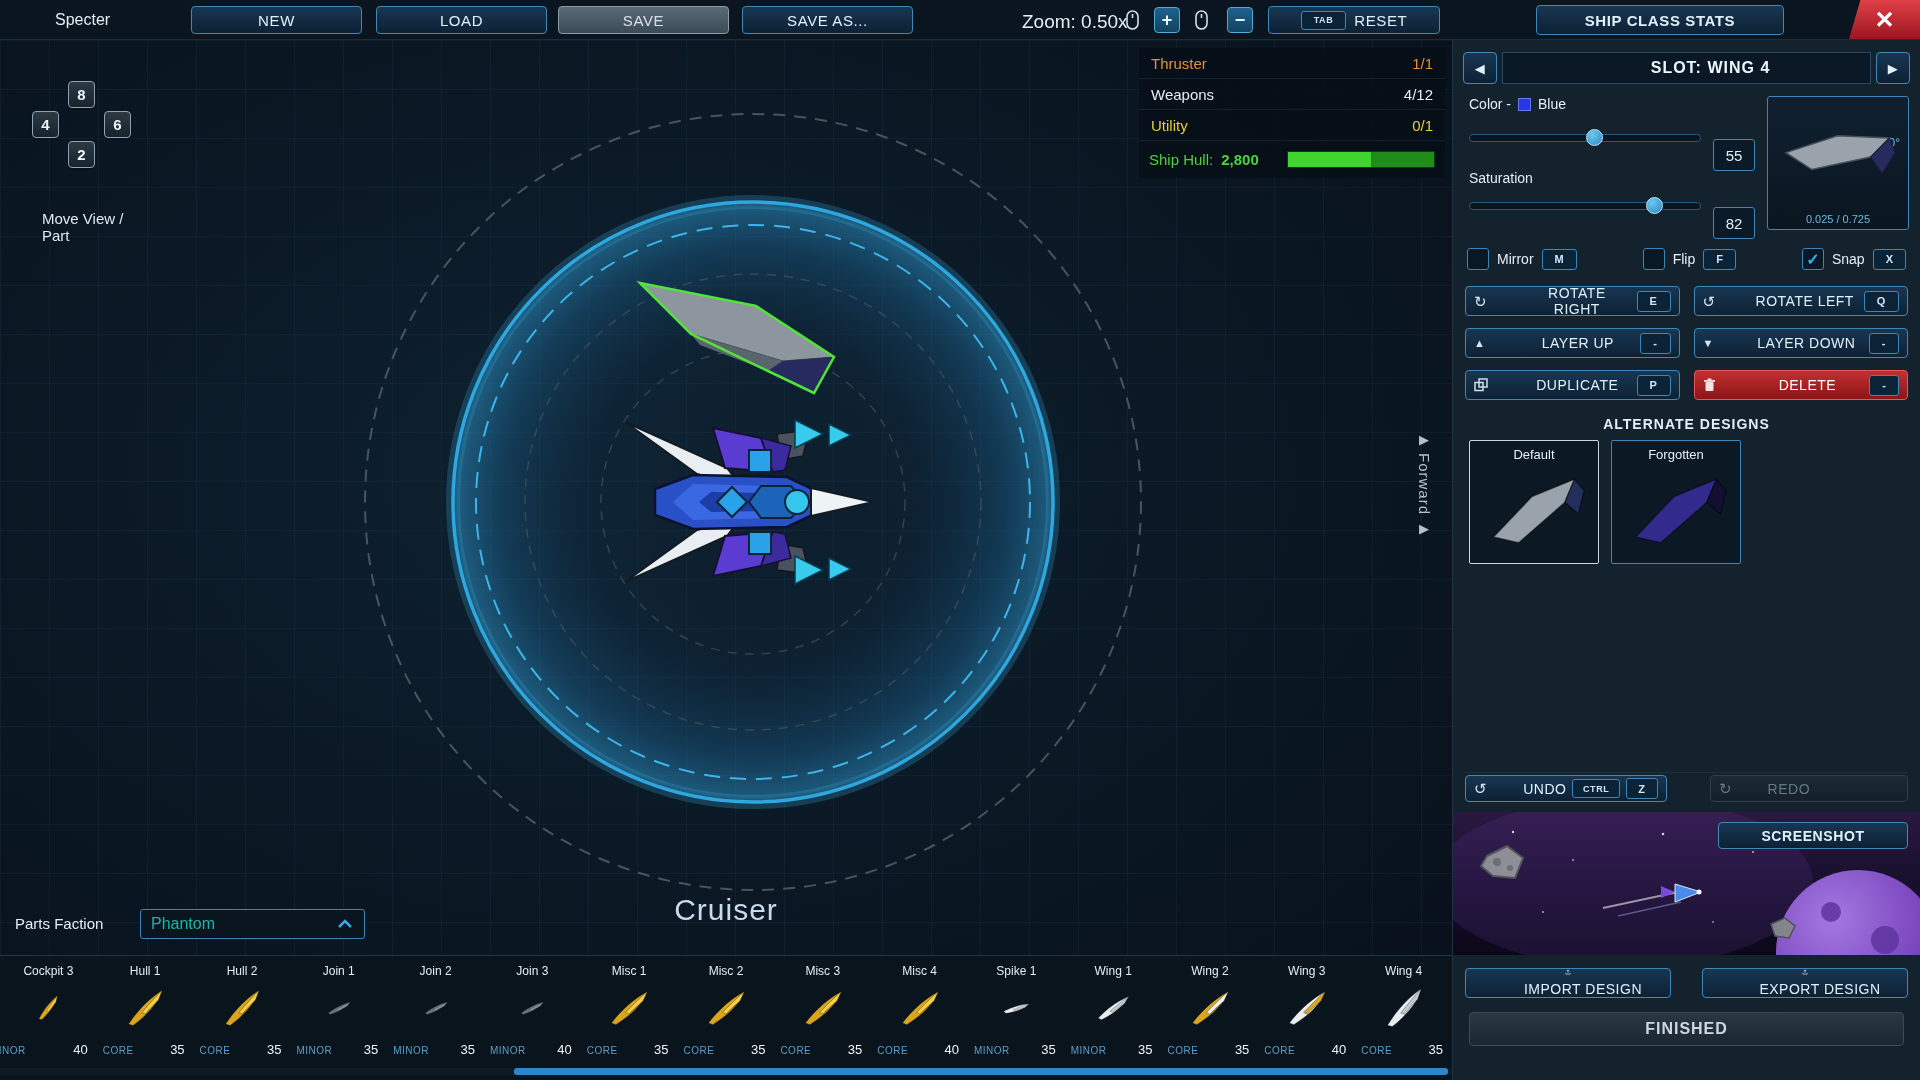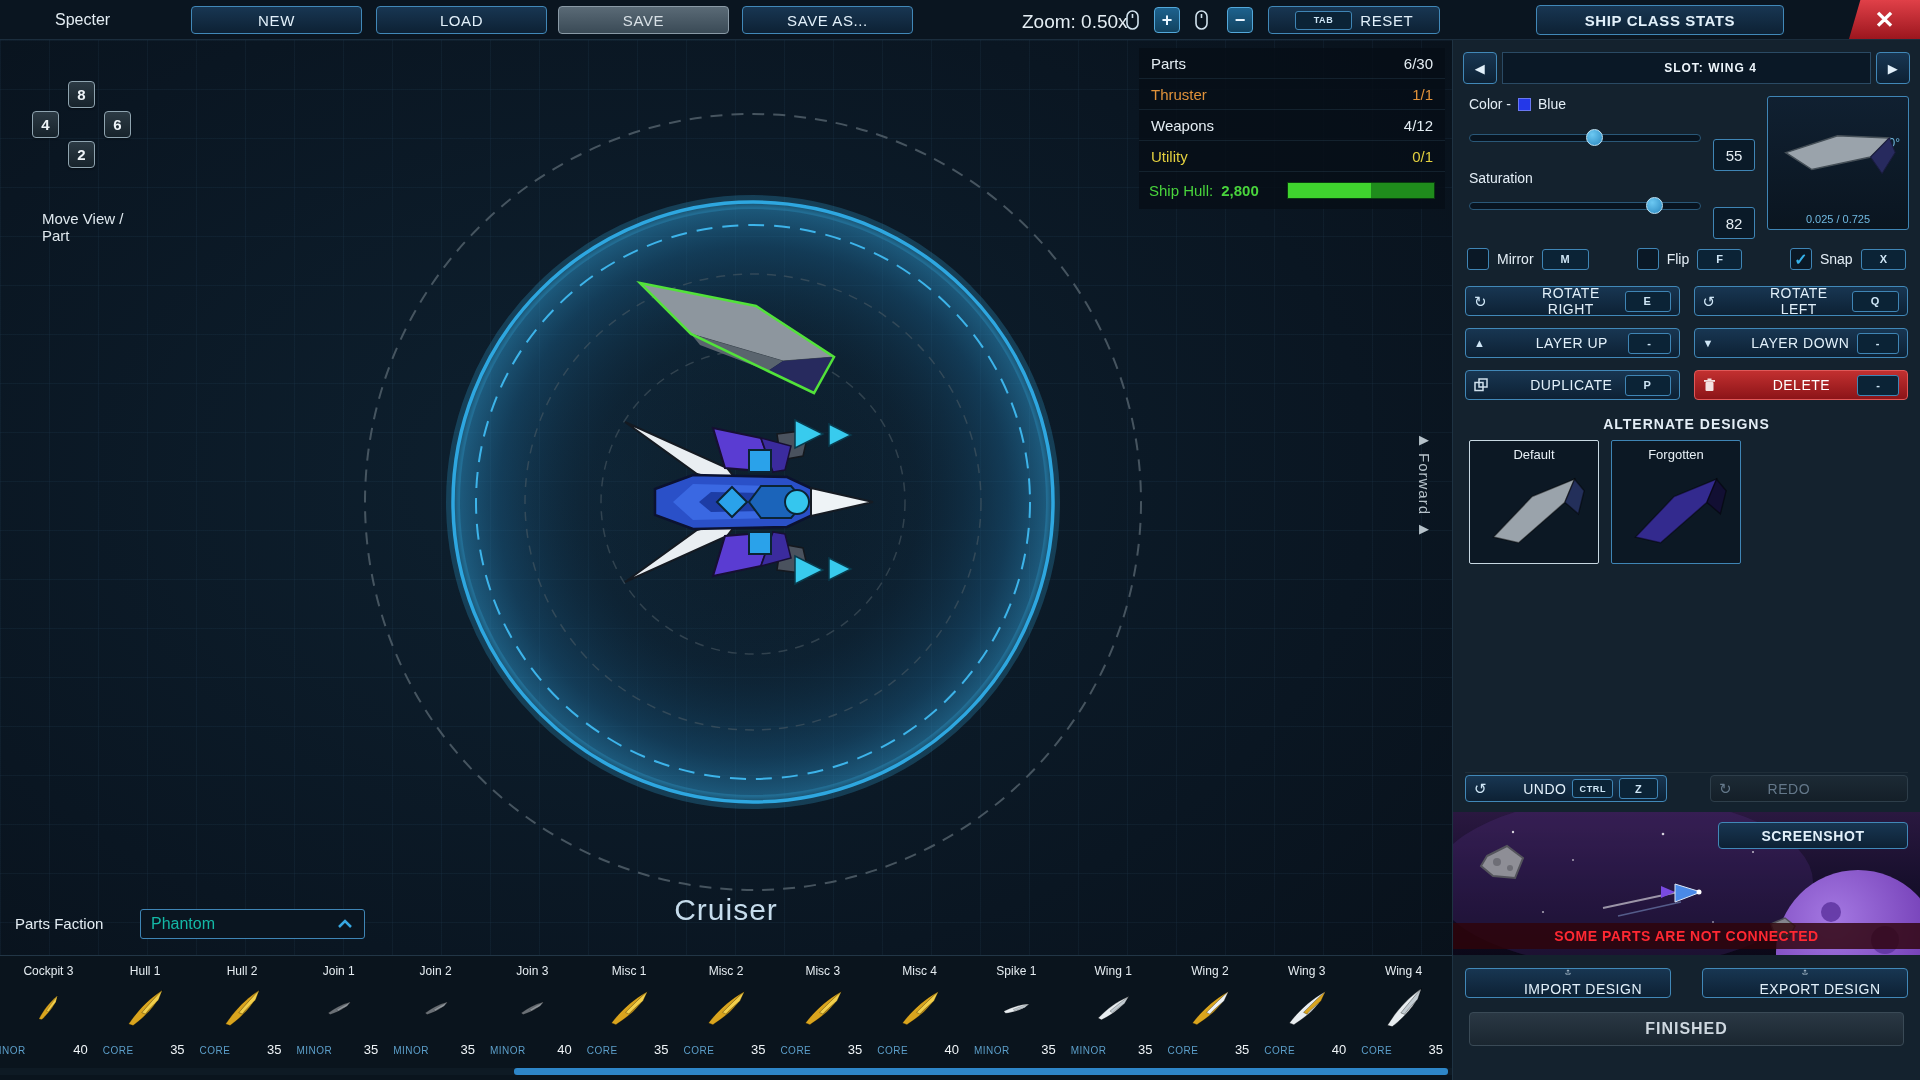--- a/index.html
+++ b/index.html
@@ -9,21 +9,21 @@
 
   
   .btn-blue { background:linear-gradient(#183652,#0d2134); border:1px solid #4188b8;
     border-radius:4px; color:#e2f0fa; font-size:15px; display:flex; align-items:center;
     justify-content:center; letter-spacing:.6px; cursor:default; }
   .btn-blue.disabled { background:linear-gradient(#5a6a76,#3a4a56); border-color:#8a9aa6; color:#d8e0e6; }
   .btn-red { background:linear-gradient(#c23030,#8c1418); border:1px solid #e05858;
     border-radius:4px; color:#fff; font-size:15px; display:flex; align-items:center; justify-content:center; }
   .btn-gray { background:linear-gradient(#1c2a35,#141f28); border:1px solid #2e3e4a;
     border-radius:4px; color:#64788a; font-size:15px; display:flex; align-items:center; justify-content:center; }
-  .key { min-width:21px; height:21px; padding:0 18px; background:#0b2336; border:1px solid #3f85b5;
+  .key { min-width:21px; height:21px; padding:0 12px; background:#0b2336; border:1px solid #3f85b5;
     border-radius:3px; color:#cfe6f6; font-size:11px; font-weight:bold; display:inline-flex;
     align-items:center; justify-content:center; }
   .key.small { font-size:9px; height:19px; }
   .btn-wide { display:flex; align-items:center; padding:0 8px; gap:6px; }
   .btn-wide .lbl { flex:1; text-align:center; font-size:14px; letter-spacing:.5px;margin-left:30px; }
   .ico { font-size:15px; line-height:1; color:#cfe6f6; }
 
   
   #topbar { position:absolute; left:0; top:0; width:1920px; height:40px; background:#0a1520;
     border-bottom:1px solid #1b2d3d; z-index:30; }
@@ -78,21 +78,21 @@
     border:1px solid #3f85b5; border-radius:3px; display:flex; align-items:center; padding:0 10px; }
   #faction-dd .val { font-size:16px; color:#14b8a6; flex:1; }
 
   
   #panel { position:absolute; left:1452px; top:40px; width:468px; height:1040px; background:#14222e;
     border-left:1px solid #1e3242; z-index:10; }
   #panel .p-abs { position:absolute; }
   #slot-bar { left:10px; top:12px; right:10px; height:32px; display:flex; gap:5px; }
   .slot-arrow { width:34px; height:32px; font-size:13px; }
   #slot-title { flex:1; line-height:30px; text-align:center; background:#0a1826; border:1px solid #2a4a64;
-    font-weight:bold; font-size:12px; color:#eef6fc; letter-spacing:1px;padding-left:48px; }
+    font-weight:bold; font-size:16px; color:#eef6fc; letter-spacing:1px;padding-left:48px; }
   .plabel { font-size:14px; color:#e4eef6; }
   #color-row { left:16px; top:56px; display:flex; align-items:center; gap:7px; }
   #color-swatch { width:13px; height:13px; background:#2438e8; border:1px solid #6a78f0; }
   .slider { position:absolute; width:232px; height:8px; background:#081420; border:1px solid #2a5878;
     border-radius:4px; }
   .handle { position:absolute; top:-6px; width:17px; height:17px; margin-left:-8px; border-radius:50%;
     background:radial-gradient(circle at 35% 30%, #6cc8f2, #2a88c0); border:1px solid #bfe4f6; }
   .valbox { position:absolute; width:42px; height:32px; background:#0a1a28; border:1px solid #3f85b5;
     border-radius:3px; display:flex; align-items:center; justify-content:center; font-size:15px;margin-top:21px; }
   #preview { left:314px; top:56px; width:142px; height:134px; background:linear-gradient(#102031,#0a1520);
@@ -218,24 +218,20 @@
 
     <div id="move-pad">
       <div class="mkey" style="left:36px; top:0">8</div>
       <div class="mkey" style="left:0;    top:30px">4</div>
       <div class="mkey" style="left:72px; top:30px">6</div>
       <div class="mkey" style="left:36px; top:60px">2</div>
       <div id="move-label">Move View / Part</div>
     </div>
 
     <div id="stats">
-      <div class="stat-row">
-        <span>Parts</span>
-        <span>6/30</span>
-      </div>
       <div class="stat-row c-orange">
         <span>Thruster</span>
         <span>1/1</span>
       </div>
       <div class="stat-row">
         <span>Weapons</span>
         <span>4/12</span>
       </div>
       <div class="stat-row c-yellow">
         <span>Utility</span>
@@ -461,21 +457,20 @@
         <circle cx="44" cy="50" r="4" fill="#6e6e76"></circle>
           <circle cx="57" cy="56" r="3" fill="#6e6e76"></circle>
         <path d="M318 112 L332 106 L342 114 L336 126 L322 124 Z" fill="#84848c" stroke="#505058" stroke-width="1.5"></path>
         <path d="M150 96 L225 80" stroke="rgba(255,255,255,0.55)" stroke-width="2"></path>
         <path d="M165 104 L228 90" stroke="rgba(160,200,255,0.4)" stroke-width="1.5"></path>
         <path d="M208 74 L222 80 L208 86 Z" fill="#7a4ae0"></path>
         <path d="M222 72 L248 80 L222 90 Z" fill="#4a8ae8" stroke="#dce8f8" stroke-width="1"></path>
         <circle cx="246" cy="80" r="2.5" fill="#fff"></circle>
       </svg>
       <div class="btn-blue" id="btn-screenshot">SCREENSHOT</div>
-      <div id="warn-bar">SOME PARTS ARE NOT CONNECTED</div>
     </div>
 
     <div class="p-abs" id="io-row">
       <div class="btn-blue btn-wide" id="btn-import">
         <svg width="14" height="14" viewBox="0 0 14 14">
           <path d="M7 9 V2 M4 5 L7 2 L10 5" stroke="#cfe0ec" stroke-width="1.6" fill="none"></path>
           <path d="M2 9 V12 H12 V9" stroke="#cfe0ec" stroke-width="1.6" fill="none"></path>
         </svg>
         <span class="lbl">IMPORT DESIGN</span>
       </div>

